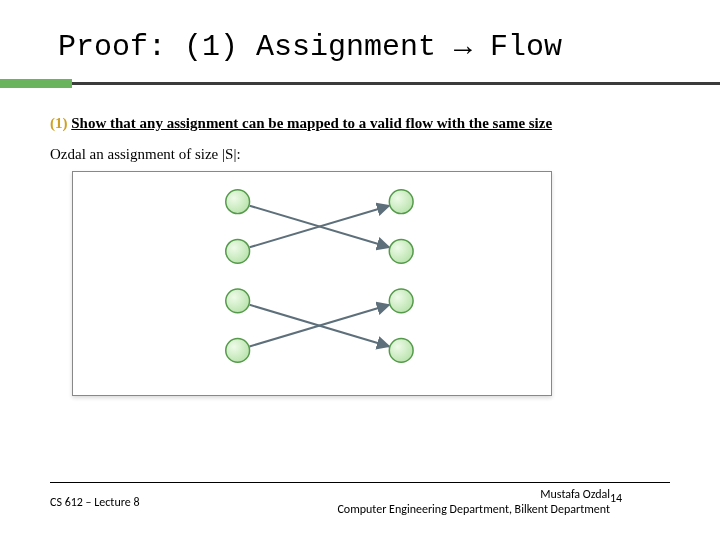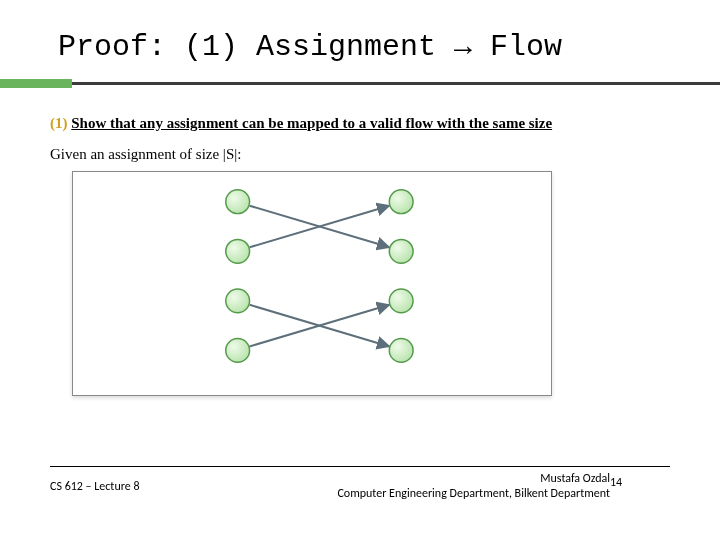--- a/index.html
+++ b/index.html
@@ -69,21 +69,21 @@
     background: #fff;
   }
   .diagram-svg {
     width: 100%;
     height: 100%;
   }
   .footer {
     position: absolute;
     left: 50px;
     right: 50px;
-    bottom: 38px;
+    bottom: 22px;
   }
   .footer-rule {
     height: 1px;
     background: #000;
     margin-bottom: 4px;
   }
   .footer-row {
     display: flex;
     align-items: flex-start;
     font-family: Calibri, Arial, sans-serif;
@@ -115,21 +115,21 @@
   <div class="title-rule">
     <div class="accent-block"></div>
   </div>
 
   <p class="step-label">
     <span class="step-num">(1)</span>
     <span> </span>
     <span class="step-text">Show that any assignment can be mapped to a valid flow with the same size</span>
   </p>
 
-  <p class="given">Given an assignment of size |S|:</p>
+  <p class="given">Ozdal an assignment of size |S|:</p>
 
   <div class="diagram-box">
     <svg class="diagram-svg" viewBox="0 0 480 225">
       <defs>
         <marker id="arr" viewBox="0 0 10 10" refX="9" refY="5" markerWidth="7" markerHeight="7" orient="auto-start-reverse">
           <path d="M 0 0 L 10 5 L 0 10 z" fill="#5d6f7a"></path>
         </marker>
         <radialGradient id="nodegrad" cx="35%" cy="35%" r="70%">
           <stop offset="0%" stop-color="#eefbe8"></stop>
           <stop offset="100%" stop-color="#b9e3ad"></stop>

